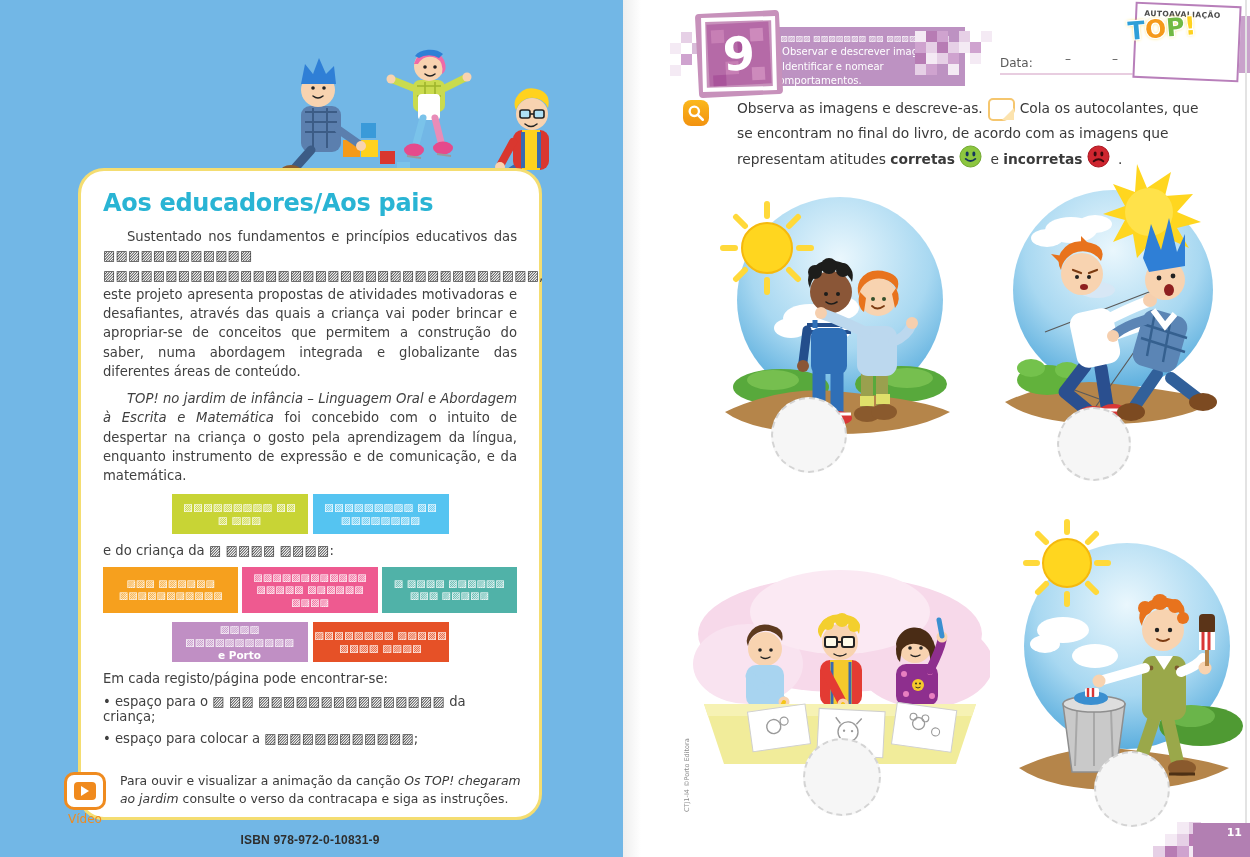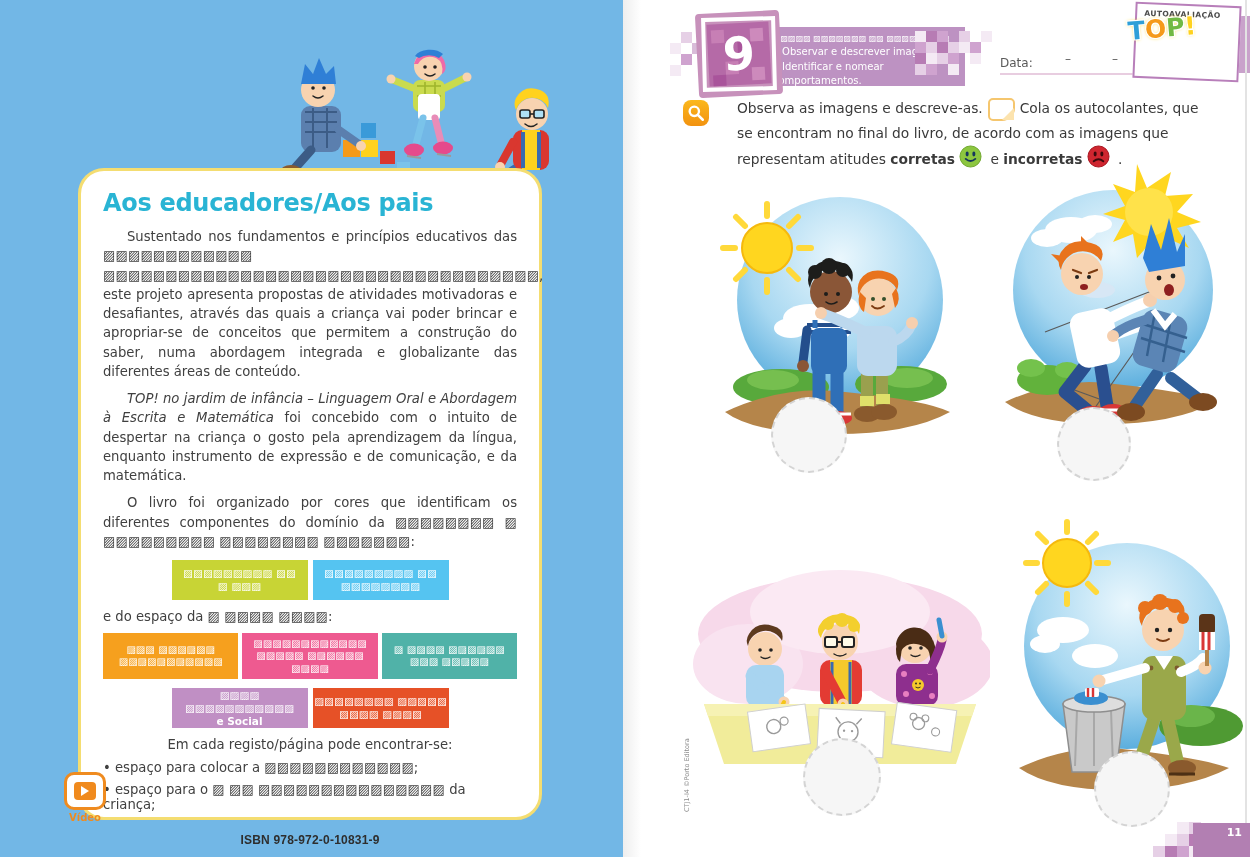--- a/index.html
+++ b/index.html
@@ -30,21 +30,21 @@
   .b-lilac{background:#c08fc4;}
   .b-red{background:#e65127;}
   .note{font-size:13.2px;color:#404040;margin:8px 0;}
   .bullet{font-size:13.2px;color:#404040;margin:7px 0;}
   .video-note{position:absolute;left:64px;top:772px;width:482px;display:flex;gap:14px;align-items:flex-start;}
   .video-stack{display:flex;flex-direction:column;align-items:center;gap:2px;}
   .video-box{width:42px;height:38px;background:#fff;border:3px solid #ef8b1f;border-radius:10px;
              display:flex;align-items:center;justify-content:center;box-sizing:border-box;}
   .video-inner{width:22px;height:18px;background:#f08a1d;border-radius:4px;display:flex;align-items:center;justify-content:center;}
   .video-play{width:0;height:0;border-style:solid;border-width:5px 0 5px 8px;border-color:transparent transparent transparent #fff;}
-  .video-label{font-size:10px;color:#ef8b1f;font-weight:bold;}
+  .video-label{font-size:12px;color:#ef8b1f;font-weight:normal;}
   .video-text{font-size:12.4px;color:#3a3a3a;line-height:1.45;width:410px;}
   .isbn{position:absolute;left:80px;top:829px;width:460px;text-align:center;}
   .isbn span{font-family:"Liberation Sans",sans-serif;font-size:12px;font-weight:bold;color:#2e2e2e;
              border-bottom:1.5px solid #2e2e2e;padding:0 14px 15px 14px;letter-spacing:0.2px;}
 
   
   .right-page{position:absolute;left:623px;top:0;width:627px;height:857px;background:#fff;}
   .edge-line{position:absolute;right:3px;top:0;width:2px;height:857px;background:#e3e3e3;}
   .gutter-shade{position:absolute;left:0;top:0;width:18px;height:857px;background:linear-gradient(90deg,#d9d9d9 0%,#ffffff 100%);opacity:.45;}
 
@@ -168,77 +168,77 @@
         <path d="M275 92 h4" stroke="#222" stroke-width="1.6"></path>
         <path d="M270 102 q6 5 12 0" stroke="#222" stroke-width="1.5" fill="none" stroke-linecap="round"></path>
       </g>
     </svg>
 
     <div class="panel">
       <div class="panel-title">Aos educadores/Aos pais</div>
 
       <p class="para indent">Sustentado nos fundamentos e princípios educativos das ▨▨▨▨▨▨▨▨▨▨▨▨ ▨▨▨▨▨▨▨▨▨▨▨▨▨▨▨▨▨▨▨▨▨▨▨▨▨▨▨▨▨▨▨▨▨▨▨, este projeto apresenta propostas de atividades motivadoras e desafiantes, através das quais a criança vai poder brincar e apropriar-se de conceitos que permitem a construção do saber, numa abordagem integrada e globalizante das diferentes áreas de conteúdo.</p>
       <p class="para indent"><span class="it">TOP! no jardim de infância – Linguagem Oral e Abordagem à Escrita e Matemática</span><span> foi concebido com o intuito de despertar na criança o gosto pela aprendizagem da língua, enquanto instrumento de expressão e de comunicação, e da matemática.</span></p>
-      <p class="para indent">O livro foi organizado por cores que identificam os diferentes componentes do domínio da ▨▨▨▨▨▨▨▨ ▨ ▨▨▨▨▨▨▨▨▨ ▨▨▨▨▨▨▨▨ ▨▨▨▨▨▨▨:</p>
 
       <div class="boxrow">
         <div class="cbox b-sm b-lime">
             <span class="l">▨▨▨▨▨▨▨▨▨ ▨▨</span>
             <span class="l">▨ ▨▨▨</span>
           </div>
         <div class="cbox b-sm b-blue">
             <span class="l">▨▨▨▨▨▨▨▨▨ ▨▨</span>
             <span class="l">▨▨▨▨▨▨▨▨</span>
           </div>
       </div>
 
-      <div class="note">e do espaço da ▨ ▨▨▨▨ ▨▨▨▨:</div>
+      <div class="note">e do criança da ▨ ▨▨▨▨ ▨▨▨▨:</div>
 
       <div class="boxrow full">
         <div class="cbox b-md b-orange">
             <span class="l">▨▨▨ ▨▨▨▨▨▨</span>
             <span class="l">▨▨▨▨▨▨▨▨▨▨▨</span>
           </div>
         <div class="cbox b-md b-pink">
             <span class="l">▨▨▨▨▨▨▨▨▨▨▨▨</span>
             <span class="l">▨▨▨▨▨ ▨▨▨▨▨▨ ▨▨▨▨</span>
           </div>
         <div class="cbox b-md b-teal">
             <span class="l">▨ ▨▨▨▨ ▨▨▨▨▨▨</span>
             <span class="l">▨▨▨ ▨▨▨▨▨</span>
           </div>
       </div>
 
 
       <div class="boxrow">
         <div class="cbox b-sm b-lilac">
             <span class="l">▨▨▨▨ ▨▨▨▨▨▨▨▨▨▨▨</span>
-            <span class="l">e Social</span>
+            <span class="l">e Porto</span>
           </div>
         <div class="cbox b-sm b-red">
             <span class="l">▨▨▨▨▨▨▨▨ ▨▨▨▨▨</span>
             <span class="l">▨▨▨▨ ▨▨▨▨</span>
           </div>
       </div>
 
-      <div class="note" style="margin-top:8px;text-align:center;">Em cada registo/página pode encontrar-se:</div>
+      <div class="note" style="margin-top:8px;">Em cada registo/página pode encontrar-se:</div>
+      <div class="bullet">• espaço para o ▨ ▨▨ ▨▨▨▨▨▨▨▨▨▨▨▨▨▨▨ da criança;</div>
       <div class="bullet">• espaço para colocar a ▨▨▨▨▨▨▨▨▨▨▨▨;</div>
-      <div class="bullet">• espaço para o ▨ ▨▨ ▨▨▨▨▨▨▨▨▨▨▨▨▨▨▨ da criança;</div>
 
     </div>
 
     <div class="video-note">
       <div class="video-stack">
         <div class="video-box">
             <div class="video-inner">
               <div class="video-play"></div>
             </div>
           </div>
         <div class="video-label">Vídeo</div>
       </div>
+      <div class="video-text"><span>Para ouvir e visualizar a animação da canção </span><span class="it">Os TOP! chegaram ao jardim</span><span> consulte o verso da contracapa e siga as instruções.</span></div>
     </div>
 
     <div class="isbn"><span>ISBN 978-972-0-10831-9</span></div>
   </div>
 
   <div class="right-page">
     <div class="gutter-shade"></div>
 
     <div class="banner">
       <div class="redline">▨▨▨▨▨ ▨▨▨▨▨▨▨ ▨▨ ▨▨▨▨ ▨▨▨▨</div>

